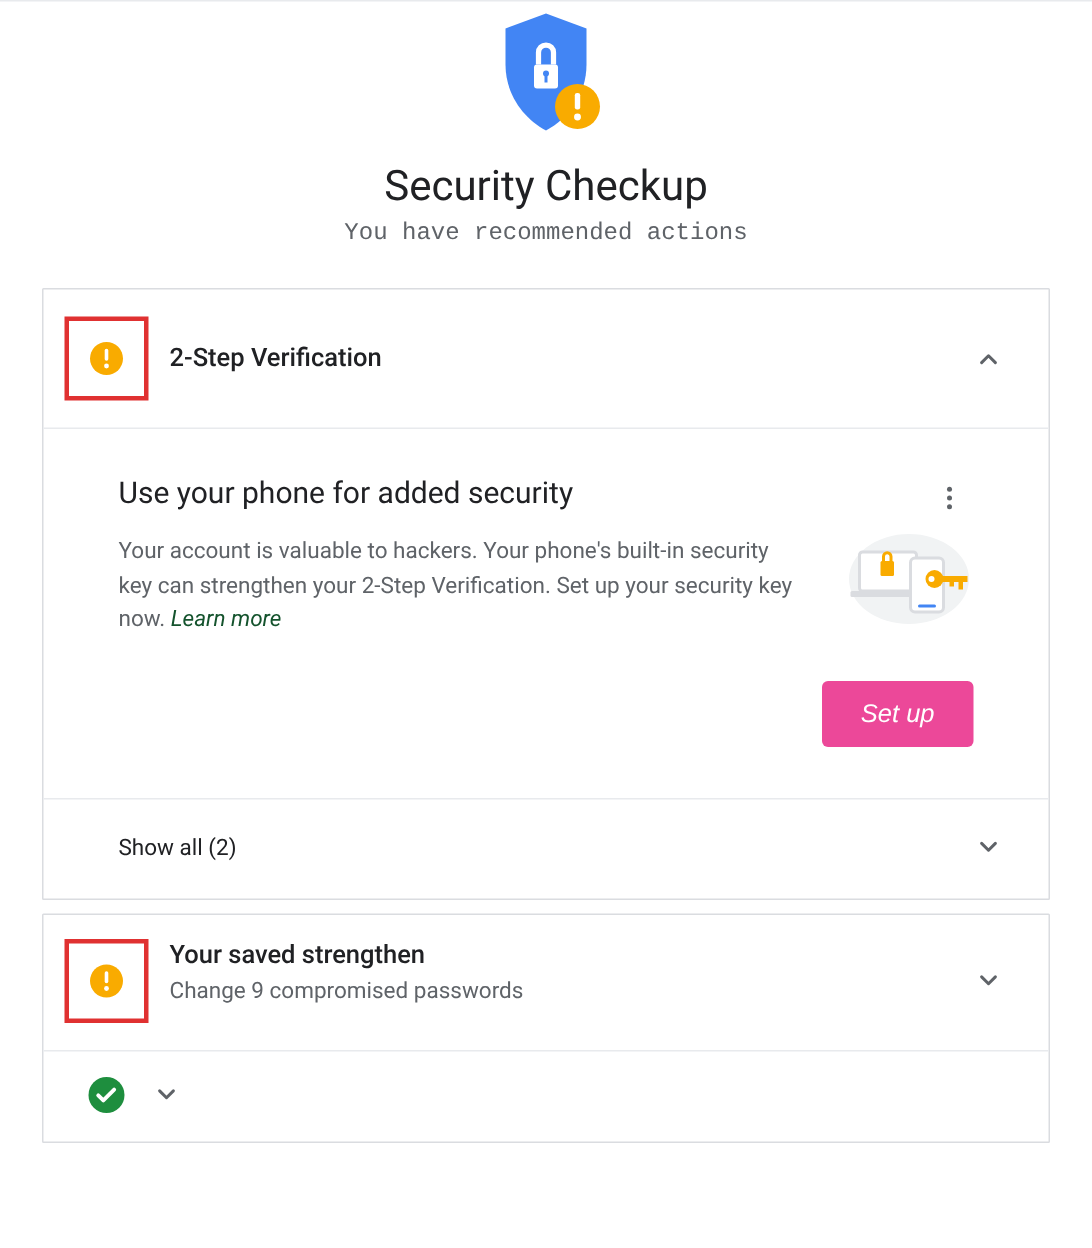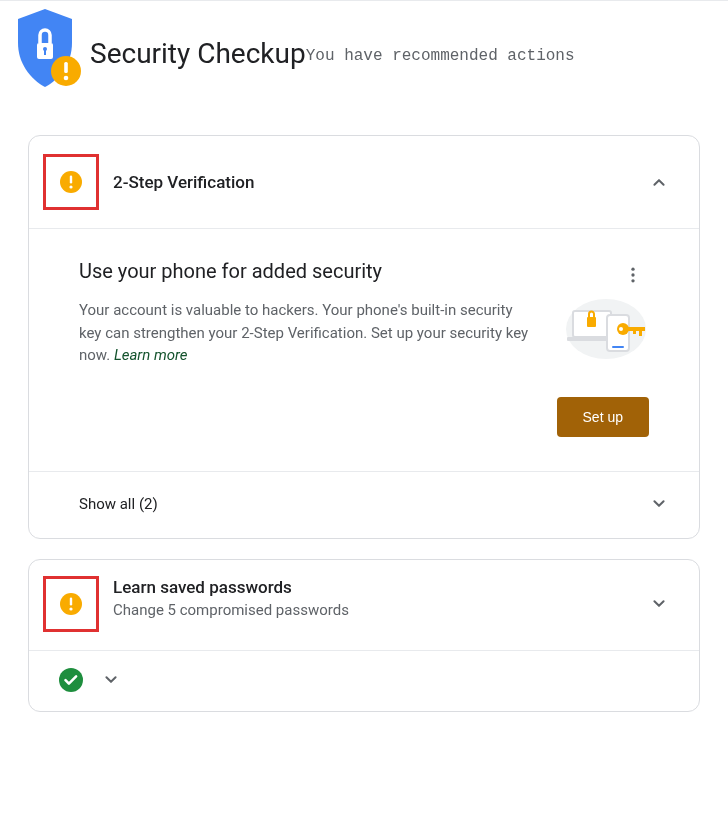--- a/index.html
+++ b/index.html
@@ -9,21 +9,21 @@
       width: 728px;
       color: #202124;
     }
     .top-divider {
       height: 1px;
       background: #e8eaed;
       width: 100%;
     }
     .hero {
       display: flex;
-      flex-direction: row;
+      flex-direction: column;
       align-items: center;
       padding: 4px 0 28px 0;
     }
     .hero-icon {
       width: 90px;
       height: 90px;
       position: relative;
       margin-bottom: 12px;
     }
     .hero-icon svg { display: block; }
@@ -34,22 +34,22 @@
       color: #202124;
       margin-bottom: 6px;
     }
     .hero-subtitle {
       font-size: 16px;
       color: #5f6368;
       font-family: Liberation Mono, monospace;
     }
     .card {
       border: 1px solid #dadce0;
-      border-radius: 12px;
-      margin: 0 28px 20px 28px;
+      border-radius: 1px;
+      margin: 0 28px 9px 28px;
       overflow: hidden;
     }
     .card-header {
       display: flex;
       align-items: center;
       padding: 18px 28px 18px 14px;
       cursor: pointer;
     }
     .card-header.with-subtitle { align-items: flex-start; padding-top: 16px; }
     .card-header .icon-wrap {
@@ -135,28 +135,29 @@
     .illustration {
       width: 86px;
       height: 64px;
     }
     .action-row {
       display: flex;
       justify-content: flex-end;
       margin-top: 30px;
     }
     .setup-btn {
-      background: #a16207;
+      background: #ec4899;
       color: #fff;
       border: none;
       border-radius: 4px;
       padding: 12px 26px;
-      font-size: 14px;
+      font-size: 17px;
       font-weight: 500;
       cursor: pointer;
+      font-style: italic;
     }
     .showall-row {
       display: flex;
       align-items: center;
       padding: 20px 28px 22px 50px;
       cursor: pointer;
     }
     .showall-text {
       flex: 1;
       font-size: 15px;
@@ -261,22 +262,22 @@
 <div class="card">
   <div class="card-header with-subtitle">
     <div class="icon-wrap highlighted">
       <svg class="warn-badge" viewBox="0 0 24 24">
         <circle cx="12" cy="12" r="11" fill="#f9ab00"></circle>
         <rect x="10.8" y="5.5" width="2.4" height="8" rx="1.2" fill="#fff"></rect>
         <circle cx="12" cy="17" r="1.6" fill="#fff"></circle>
       </svg>
     </div>
     <div class="titles">
-      <div class="title">Learn saved passwords</div>
-      <div class="subtitle">Change 5 compromised passwords</div>
+      <div class="title">Your saved strengthen</div>
+      <div class="subtitle">Change 9 compromised passwords</div>
     </div>
     <div class="chevron" style="align-self:center;">
       <svg width="22" height="22" viewBox="0 0 24 24">
           <path d="M7 9l5 5 5-5" stroke="#5f6368" stroke-width="2.2" fill="none" stroke-linecap="round" stroke-linejoin="round"></path>
         </svg>
     </div>
   </div>
   <div class="hr"></div>
   <div class="card-header with-subtitle">
     <div class="icon-wrap">

